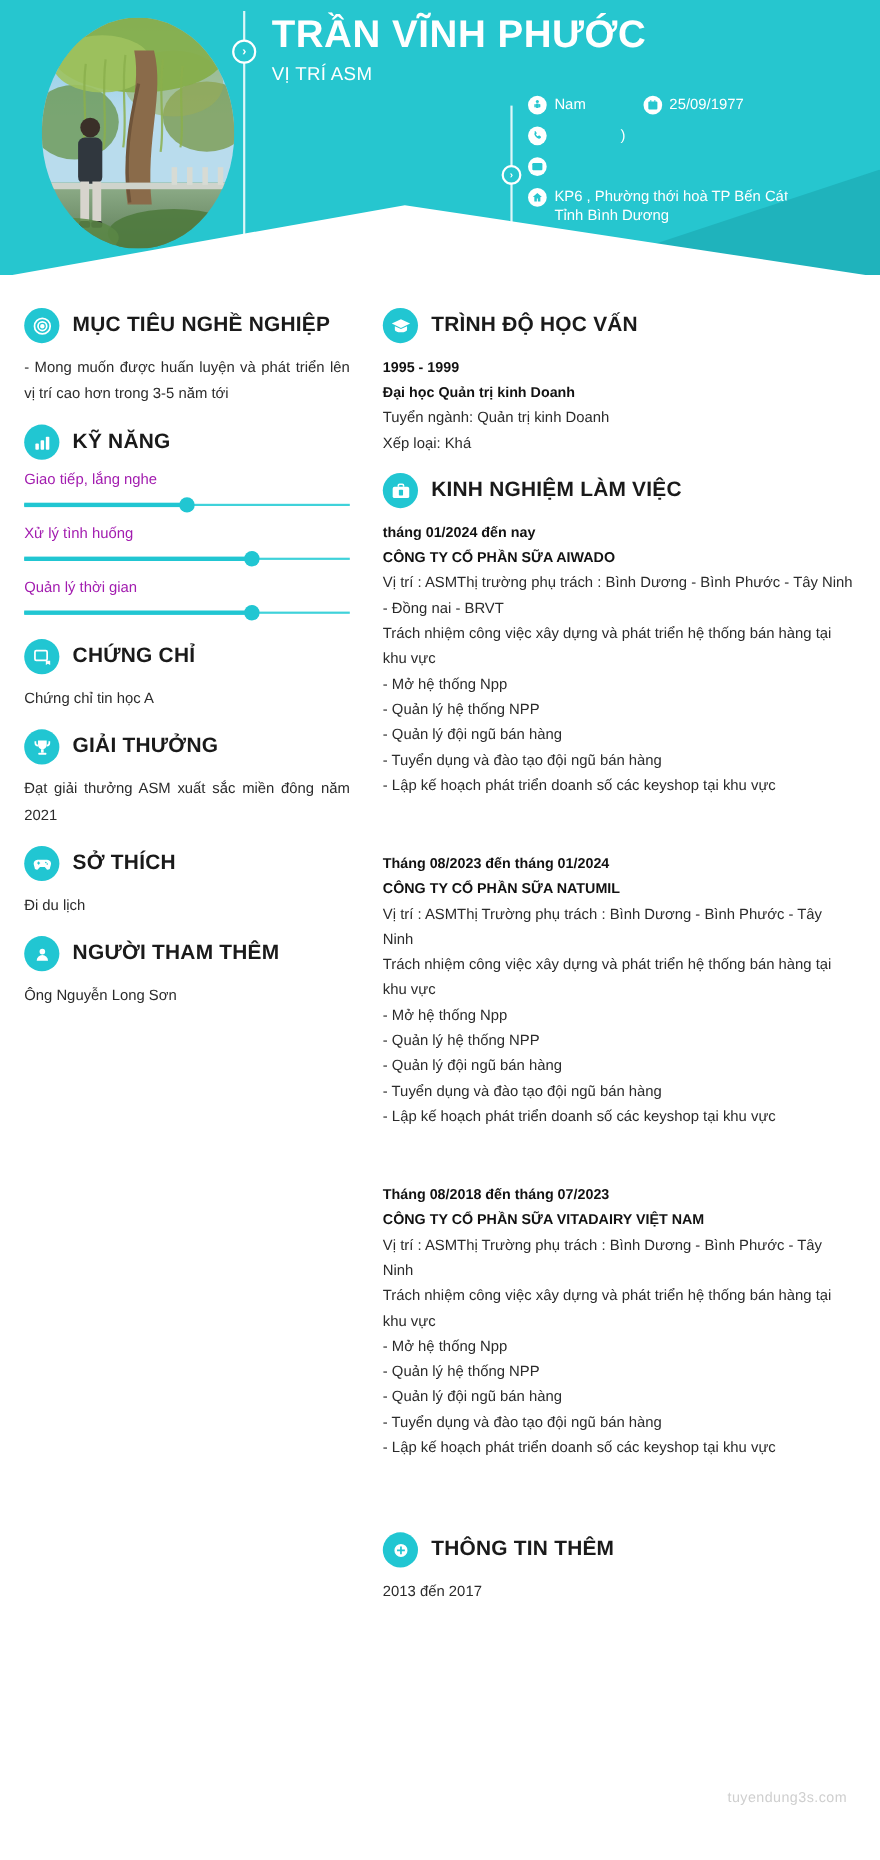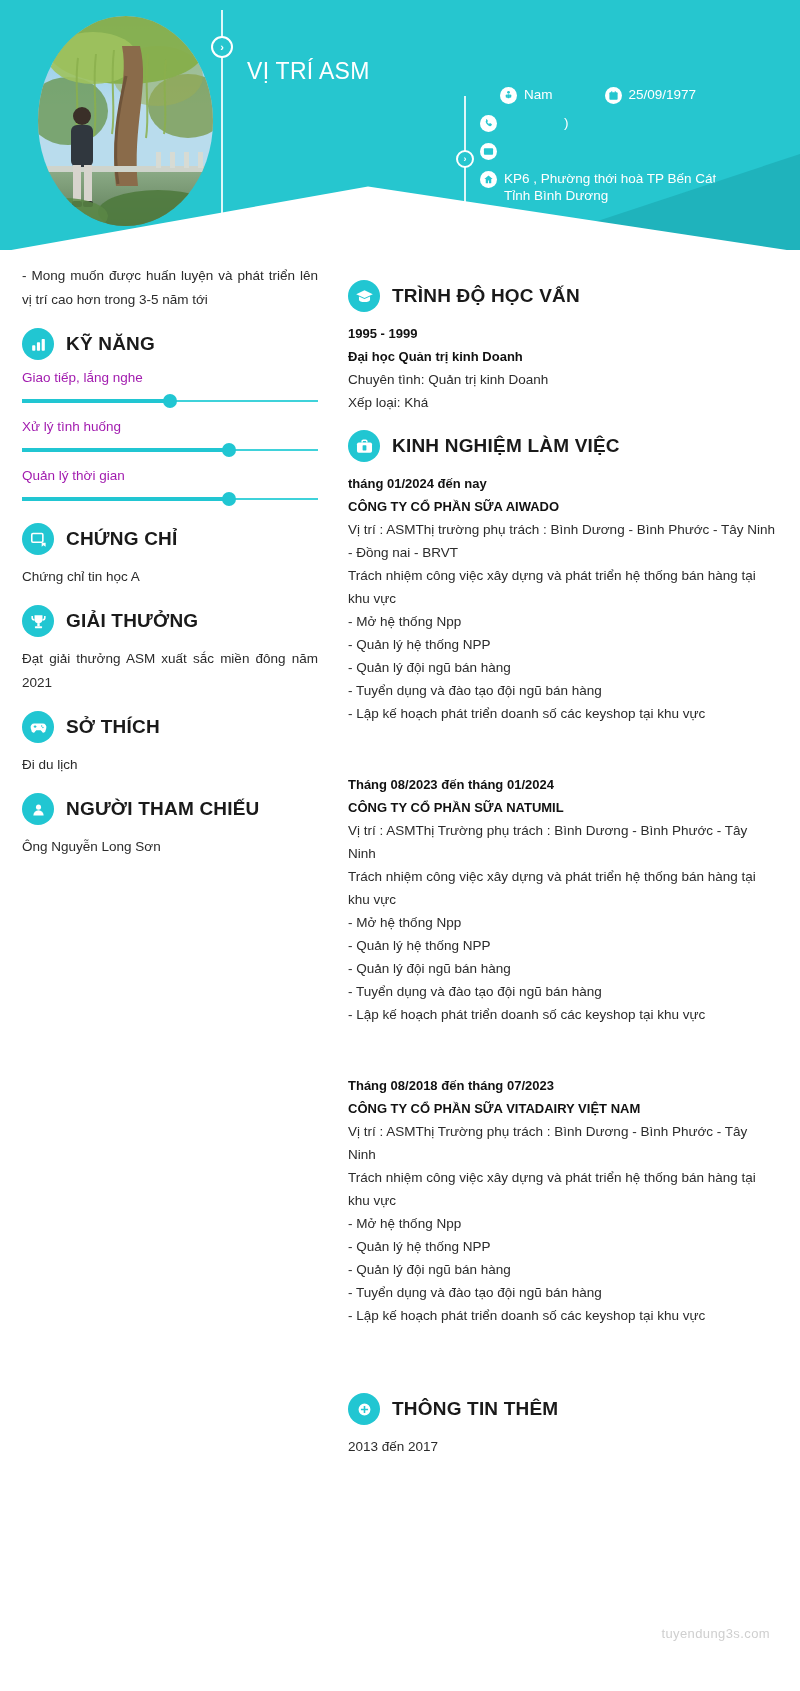--- a/index.html
+++ b/index.html
@@ -87,21 +87,21 @@
     font-size: 35px;
     font-weight: bold;
     letter-spacing: 0.5px;
     white-space: nowrap;
   }
   .job-title {
     position: absolute;
     left: 247px;
     top: 58px;
     color: #ffffff;
-    font-size: 23px;
+    font-size: 17px;
     letter-spacing: 0.3px;
   }
 
   .contact-rule {
     position: absolute;
     left: 464px;
     top: 96px;
     width: 2px;
     height: 118px;
     background: rgba(255,255,255,0.85);
@@ -135,21 +135,21 @@
     width: 17px; height: 17px; flex: 0 0 17px;
     border-radius: 50%;
     background: #ffffff;
     color: #26c6cf;
     display: flex; align-items: center; justify-content: center;
     margin-right: 7px;
     margin-top: 1px;
   }
   .c-icon svg { width: 11px; height: 11px; display: block; }
   .c-text { line-height: 17px; }
-  .c-pair { display: flex; margin-left: 20px; }
+  .c-pair { display: flex; }
   .c-pair .c-col2 { margin-left: 52px; }
 
   
   .body {
     position: relative;
     display: flex;
     padding-top: 14px;
   }
   .col-left {
     width: 340px;
@@ -308,20 +308,21 @@
         <rect x="45" y="185" width="10" height="6" rx="2" fill="#2a2a2a"></rect>
 
         <ellipse cx="120" cy="196" rx="60" ry="22" fill="#4f7a3e" opacity="0.9"></ellipse>
         <ellipse cx="25" cy="200" rx="45" ry="18" fill="#5b8745" opacity="0.85"></ellipse>
       </svg>
     </div>
 
     <div class="v-rule"></div>
     <div class="v-rule-dot">›</div>
 
+    <div class="name">TRẦN VĨNH PHƯỚC</div>
     <div class="job-title">VỊ TRÍ ASM</div>
 
     <div class="contact-rule"></div>
     <div class="contact-dot">›</div>
 
     <div class="contacts">
 
       <div class="c-row c-pair">
         <div style="display:flex;">
           <span class="c-icon">
@@ -382,20 +383,30 @@
 
     <div class="header-wedge-right"></div>
     <div class="header-wedge-white2"></div>
   </div>
 
   <div class="body">
 
     <div class="col-left">
 
       <div class="sec">
+        <div class="sec-head">
+          <span class="sec-icon">
+            <svg viewBox="0 0 24 24" fill="none" stroke="currentColor" stroke-width="2">
+                <circle cx="12" cy="12" r="9"></circle>
+                <circle cx="12" cy="12" r="5"></circle>
+                <circle cx="12" cy="12" r="1.6" fill="currentColor"></circle>
+              </svg>
+          </span>
+          <span class="sec-title">MỤC TIÊU NGHỀ NGHIỆP</span>
+        </div>
         <div class="body-text">- Mong muốn được huấn luyện và phát triển lên vị trí cao hơn trong 3-5 năm tới</div>
       </div>
 
       <div class="sec">
         <div class="sec-head">
           <span class="sec-icon">
             <svg viewBox="0 0 24 24" fill="currentColor">
                 <rect x="4" y="13" width="4" height="7" rx="1"></rect>
                 <rect x="10" y="9" width="4" height="11" rx="1"></rect>
                 <rect x="16" y="5" width="4" height="15" rx="1"></rect>
@@ -478,42 +489,42 @@
       </div>
 
       <div class="sec">
         <div class="sec-head">
           <span class="sec-icon">
             <svg viewBox="0 0 24 24" fill="currentColor">
                 <circle cx="12" cy="9" r="3.2"></circle>
                 <path d="M5.5 19.5a6.5 6.5 0 0 1 13 0z"></path>
               </svg>
           </span>
-          <span class="sec-title">NGƯỜI THAM CHIẾU</span>
+          <span class="sec-title">NGƯỜI THAM THÊM</span>
         </div>
         <div class="body-text-l">Ông Nguyễn Long Sơn</div>
       </div>
 
     </div>
 
     <div class="col-right">
 
       <div class="sec">
         <div class="sec-head">
           <span class="sec-icon">
             <svg viewBox="0 0 24 24" fill="currentColor">
                 <path d="M12 4L1.5 9 12 14l10.5-5z"></path>
                 <path d="M5 12v4c0 1.7 3.1 3 7 3s7-1.3 7-3v-4l-7 3.3z"></path>
               </svg>
           </span>
           <span class="sec-title">TRÌNH ĐỘ HỌC VẤN</span>
         </div>
         <div class="bold-line">1995 - 1999</div>
         <div class="bold-line">Đại học Quản trị kinh Doanh</div>
-        <div class="job-line">Chuyên tình: Quản trị kinh Doanh</div>
+        <div class="job-line">Tuyển ngành: Quản trị kinh Doanh</div>
         <div class="job-line">Xếp loại: Khá</div>
       </div>
 
       <div class="sec">
         <div class="sec-head">
           <span class="sec-icon">
             <svg viewBox="0 0 24 24" fill="currentColor">
                 <rect x="2.5" y="7" width="19" height="13" rx="2.2"></rect>
                 <path d="M9 7V5.5A1.5 1.5 0 0 1 10.5 4h3A1.5 1.5 0 0 1 15 5.5V7" fill="none" stroke="currentColor" stroke-width="1.8"></path>
                 <rect x="9.6" y="10.5" width="4.8" height="6.4" rx="0.8" fill="#21c6d2"></rect>

